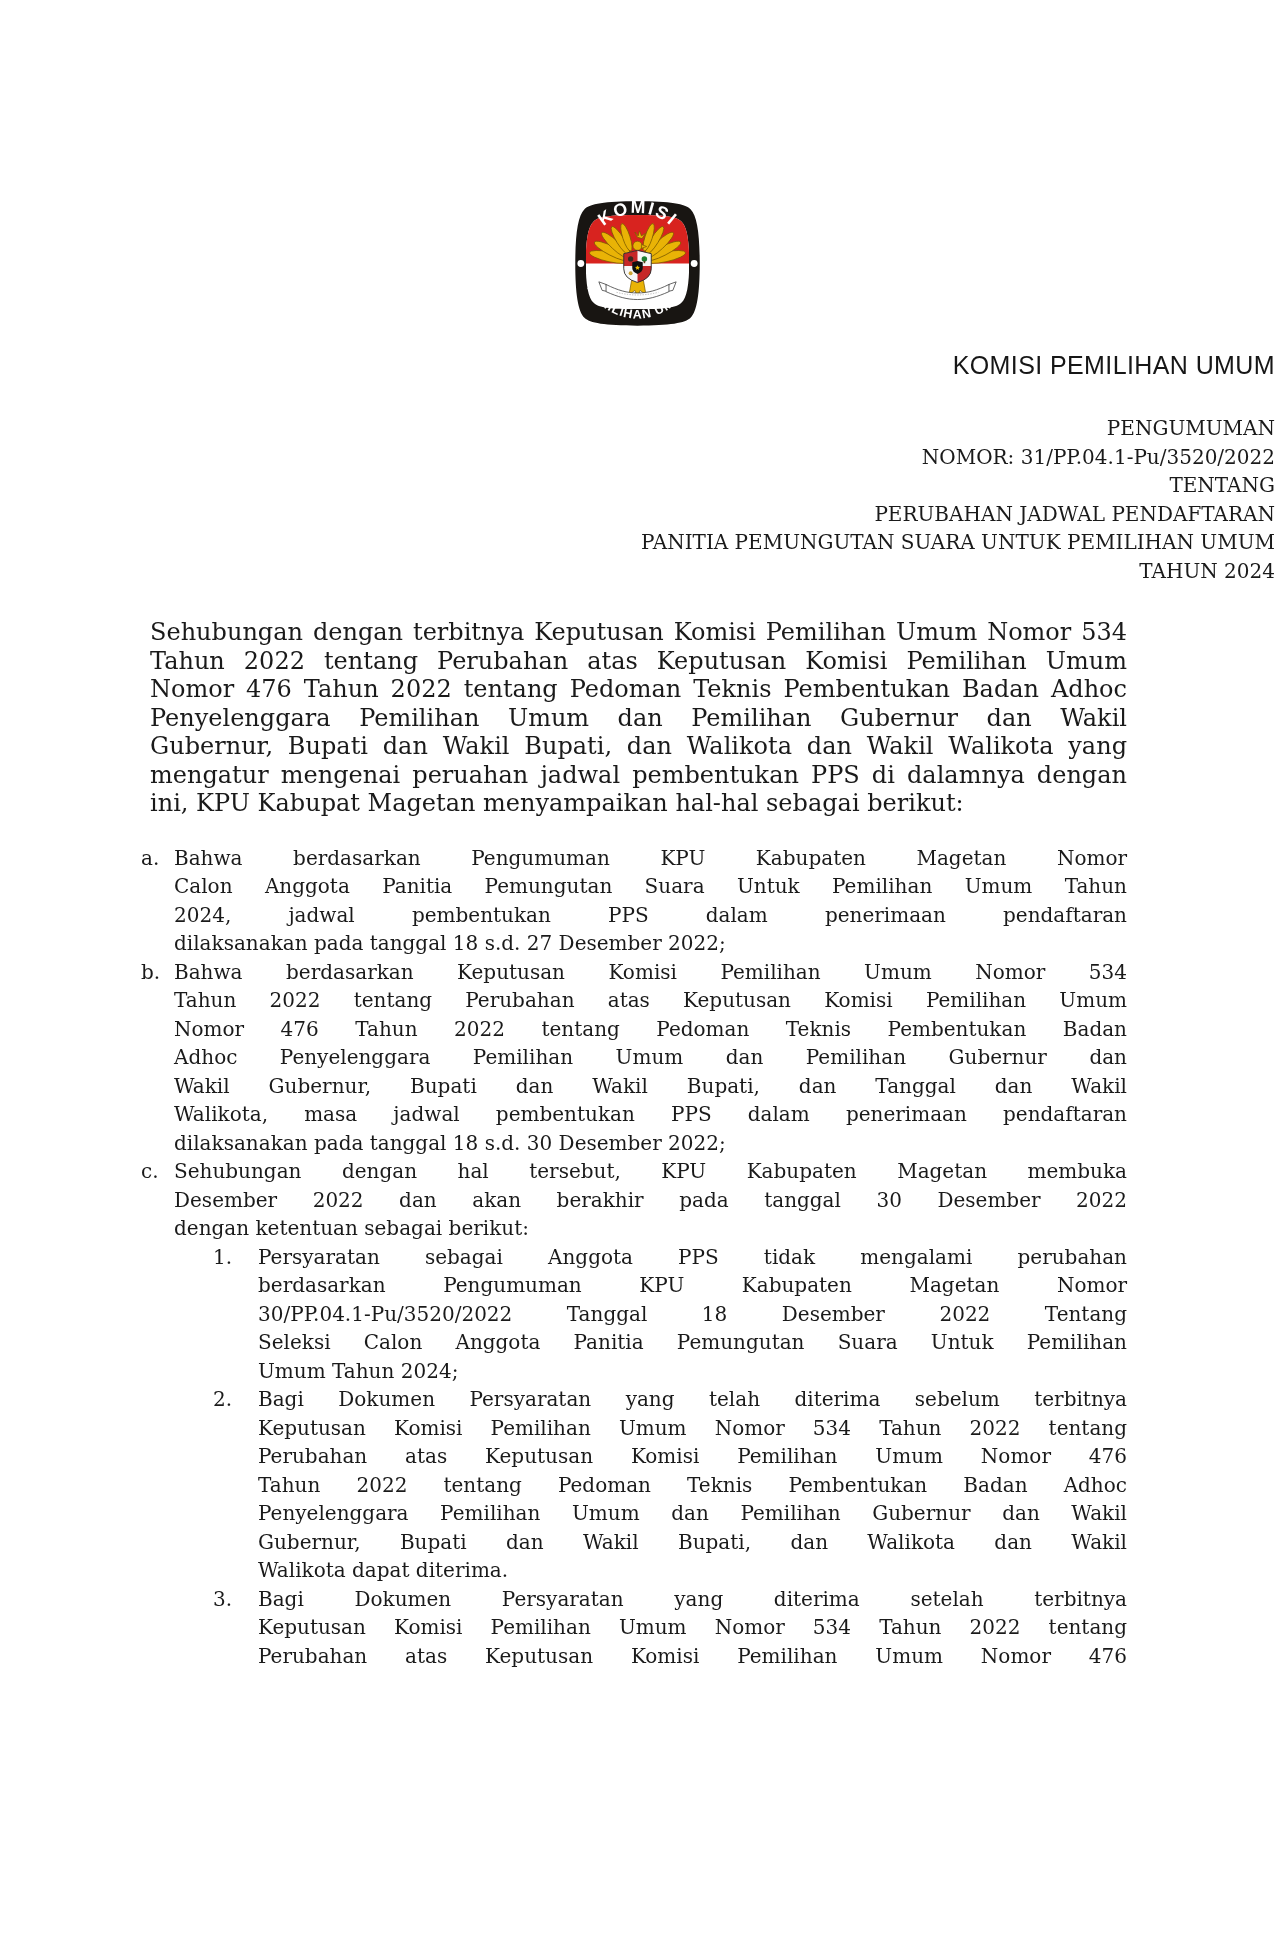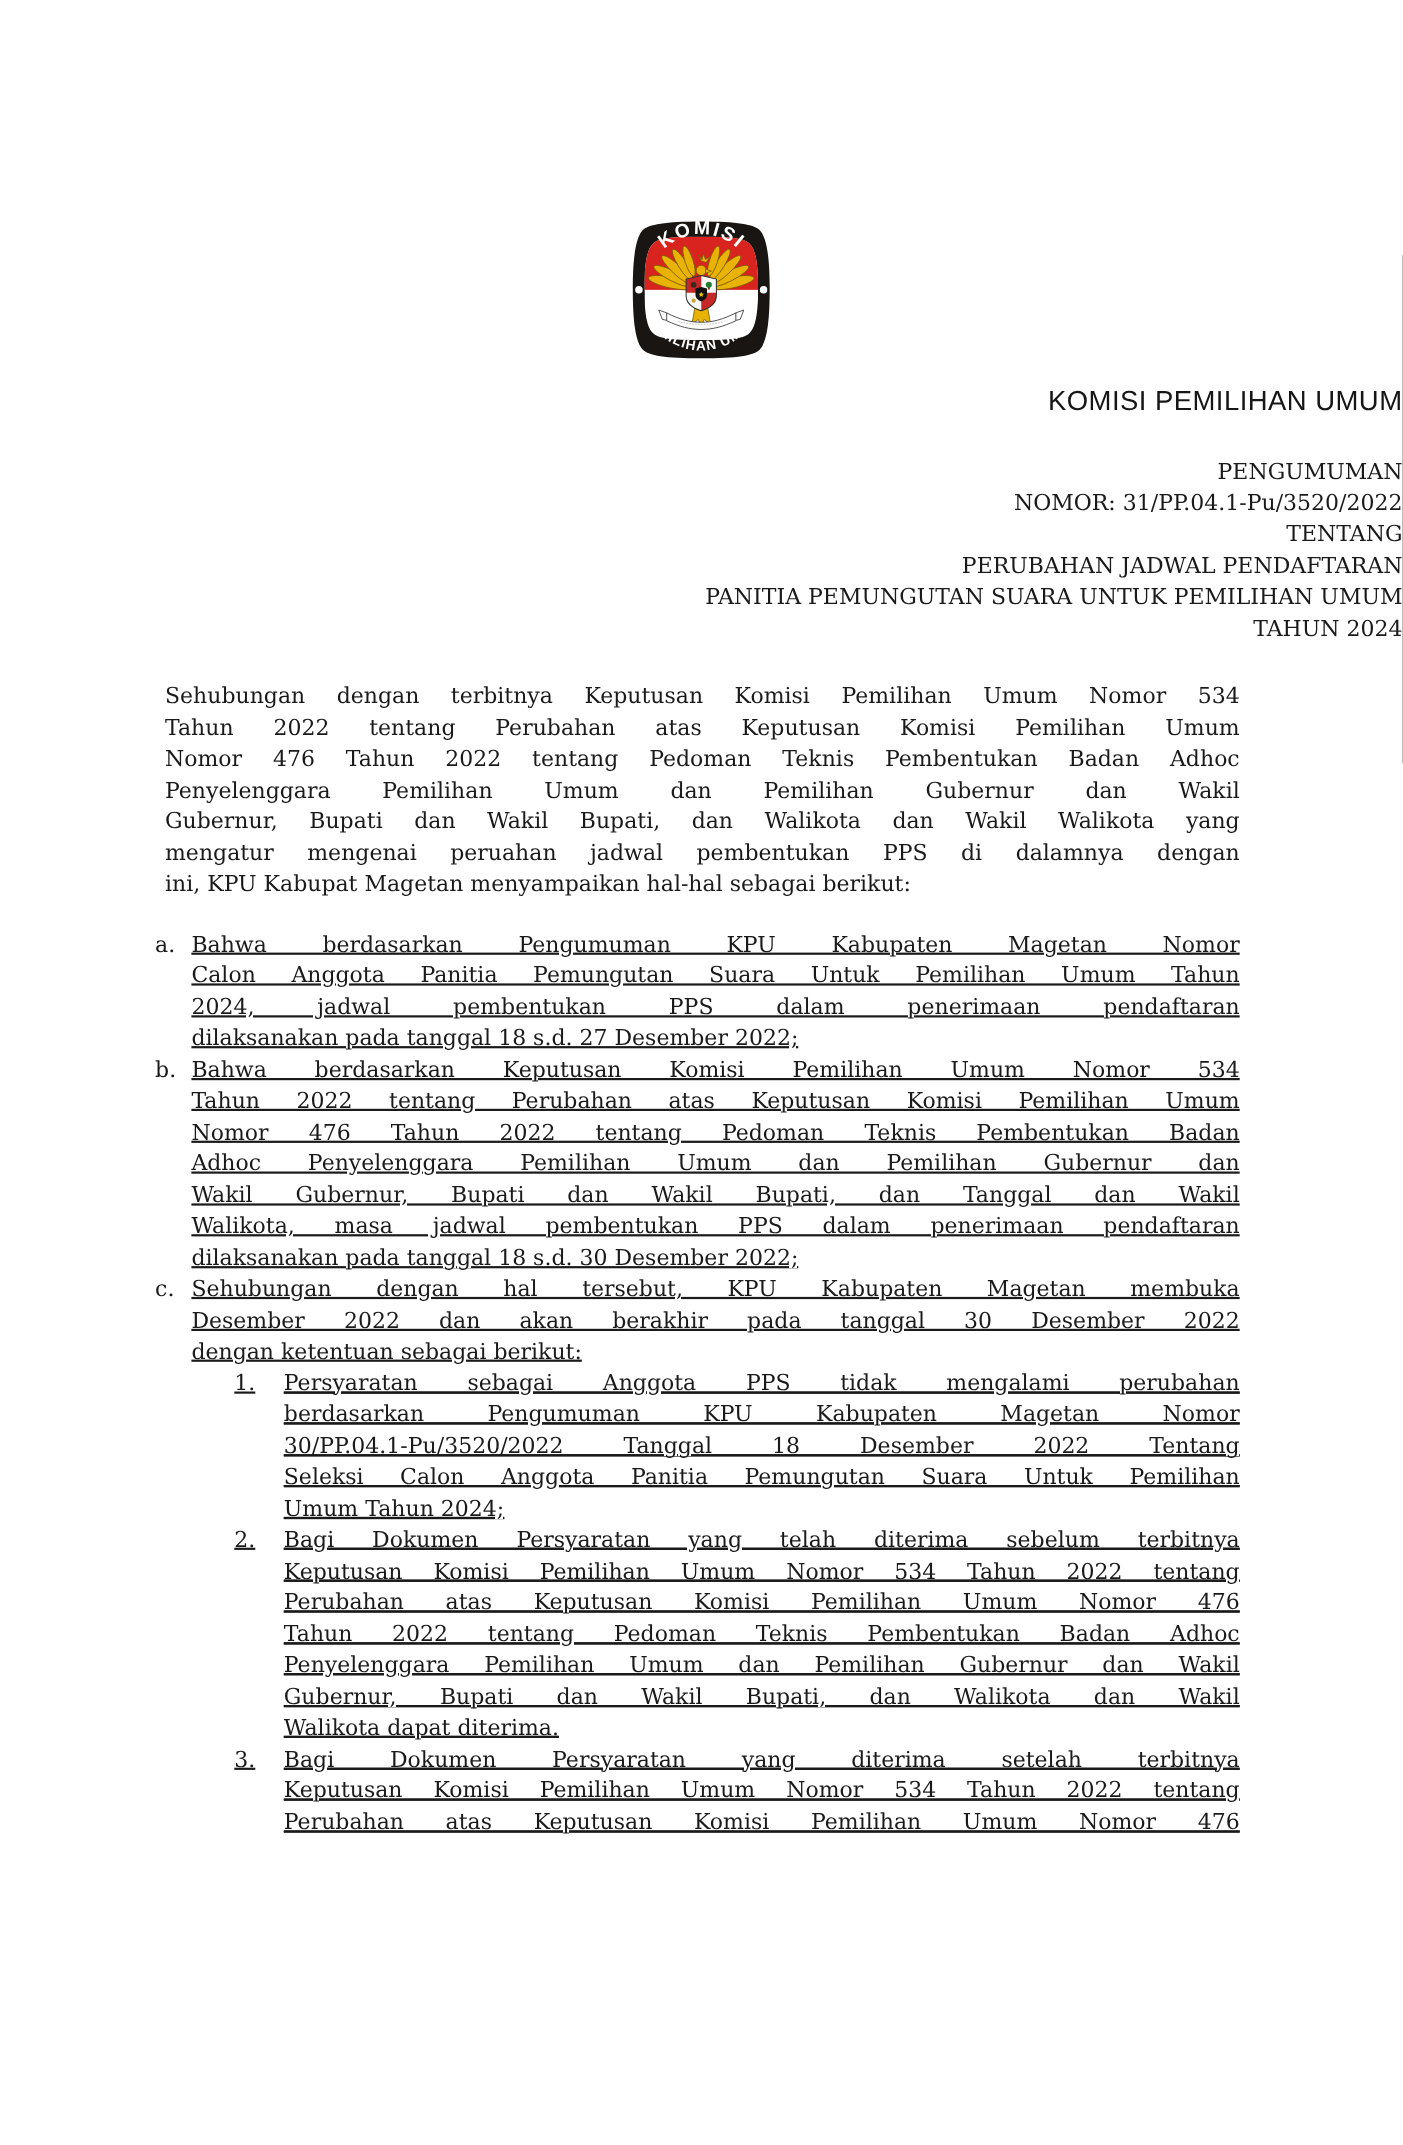--- a/index.html
+++ b/index.html
@@ -12,27 +12,27 @@
   .org-header {
     margin-top:20px; text-align:right;
     font-family:"Liberation Sans", sans-serif;
     font-size:25px; line-height:30px; letter-spacing:0.4px;
     color:#161616;
   }
   .title-block {
     margin-top:34px; text-align:right;
     font-size:20px; line-height:28.5px;
   }
-  .intro { margin:33px 148px 16px 150px; font-size:20px; line-height:28.5px; }
+  .intro { margin:33px 148px 16px 150px; font-size:24px; line-height:28.5px; }
   .line { text-align:justify; text-align-last:justify; white-space:normal; }
   .line.last { text-align-last:left; }
   .list { margin:26px 148px 0 141px; font-size:20px; line-height:28.5px; }
   .li { display:flex; align-items:flex-start; }
   .li > .marker { flex:0 0 33px; width:33px; }
-  .li > .body { flex:1 1 auto; min-width:0;text-decoration:underline; }
+  .li > .body { flex:1 1 auto; min-width:0; }
   .sublist { margin-left:39px; }
   .sublist .li > .marker { flex:0 0 45px; width:45px; }
   svg text { font-family:"Liberation Sans", sans-serif; font-weight:bold; }
 </style>
 </head>
 <body>
 
 <div class="page">
 
   <div class="logo-row">

